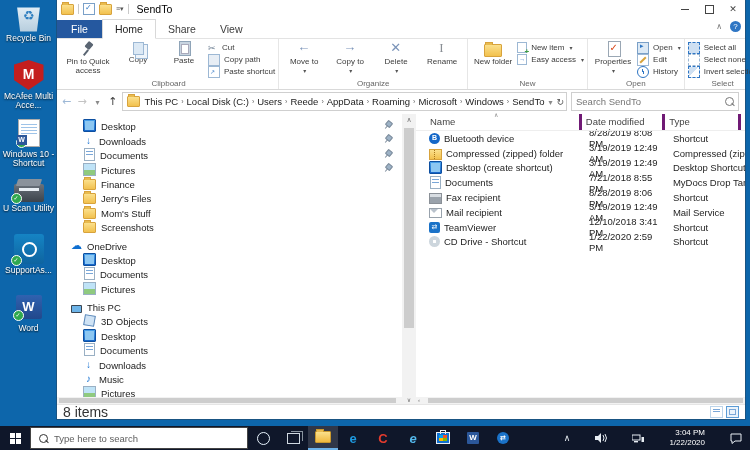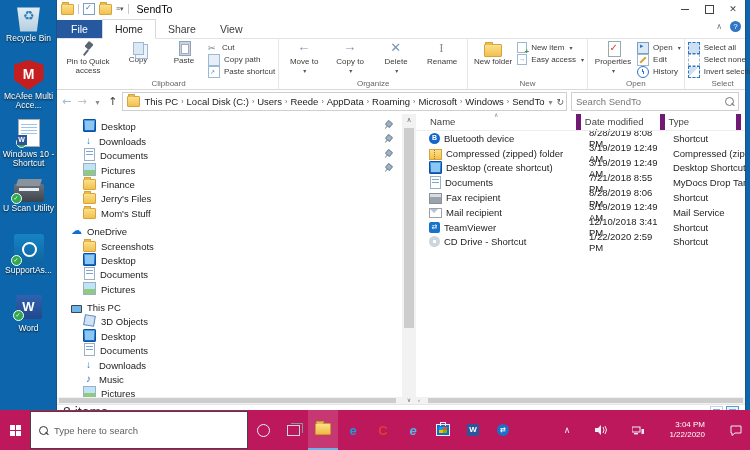--- a/index.html
+++ b/index.html
@@ -171,21 +171,21 @@
   
   #nav-vscroll{width:14px;flex:none;background:#f2f2f2;display:flex;flex-direction:column;align-items:center;}
   .sb-arrow{color:#6d6d6d;font-size:7px;height:12px;line-height:12px;}
   .sb-arrow.up::before{content:"∧";}
   #nav-vthumb{width:10px;height:200px;background:#cdcdcd;margin-top:2px;}
   #nav-vscroll .spacer{flex:1;}
 
   
   #filearea{flex:1;display:flex;flex-direction:column;min-width:0;position:relative;}
   #cols{height:16px;display:flex;border-bottom:1px solid #eee;color:#444;flex:none;position:relative;}
-  .colh{font-size:9.5px;line-height:16px;border-right:5px solid #701a75;padding-left:4px;overflow:hidden;white-space:nowrap;}
+  .colh{font-size:9.5px;line-height:16px;border-right:3px solid #701a75;padding-left:4px;overflow:hidden;white-space:nowrap;}
   .c-name{width:160px;padding-left:14px;}
   .c-date{width:82px;}
   .c-type{width:74px;}
   .c-size{flex:1;border-right:none;}
   #sort-ind{position:absolute;left:78px;top:-3px;font-size:6px;color:#888;}
   #sort-ind::before{content:"∧";}
   .frow{height:14.8px;display:flex;align-items:center;font-size:9.5px;}
   .f-name{width:160px;padding-left:13px;display:flex;align-items:center;gap:4px;overflow:hidden;white-space:nowrap;}
   .f-date{width:82px;padding-left:4px;color:#1e1e1e;}
   .f-type{width:74px;padding-left:4px;overflow:hidden;white-space:nowrap;}
@@ -207,21 +207,21 @@
   #statusbar{height:14px;flex:none;border-top:1px solid #e5e5e5;display:flex;align-items:center;padding:0 6px;}
   #status-count{font-size:14px;color:#333;}
   #view-toggles{margin-left:auto;display:flex;gap:3px;}
   .vt{width:11px;height:10px;border:1px solid #bcd4ea;position:relative;}
   .vt-details::after{content:"";position:absolute;left:2px;right:2px;top:2px;height:5px;
     background:repeating-linear-gradient(#7aa7d8 0 1px,transparent 1px 2.5px);}
   .vt-thumbs{border:1px solid #5b9bd5;background:#eaf3fb;}
   .vt-thumbs::after{content:"";position:absolute;inset:2px;border:1px solid #7aa7d8;}
 
   
-  #taskbar{position:absolute;left:0;bottom:0;width:750px;height:40px;background:#be185d;display:flex;align-items:stretch;z-index:5;}
+  #taskbar{position:absolute;left:0;bottom:0;width:750px;height:24px;background:#0f172a;display:flex;align-items:stretch;z-index:5;}
   #start-btn{width:30px;display:flex;align-items:center;justify-content:center;}
   .win-logo{width:11px;height:11px;display:grid;grid-template-columns:5px 5px;grid-template-rows:5px 5px;gap:1px;}
   .win-logo i{background:#fff;}
   #tb-search{width:200px;background:#fff;margin:1px 0;display:flex;align-items:center;gap:6px;padding:0 8px;border:1px solid #444;}
   #tb-search .magnifier{border-color:#333;}
   #tb-search .magnifier::after{background:#333;}
   #tb-search-ph{color:#5f5f5f;font-size:9.5px;}
   .tb-cell{width:30px;display:flex;align-items:center;justify-content:center;position:relative;}
   .tb-cell.active{background:rgba(255,255,255,.14);border-bottom:2px solid #6cb2e8;}
   .tbi{font-size:13px;font-weight:bold;}
@@ -499,27 +499,27 @@
           <span>Finance</span>
         </div>
         <div class="nav-item l1">
           <span class="ic k-folder"></span>
           <span>Jerry's Files</span>
         </div>
         <div class="nav-item l1">
           <span class="ic k-folder"></span>
           <span>Mom's Stuff</span>
         </div>
+        <div class="nav-item l1">
+          <span class="ic k-folder"></span>
+          <span>Screenshots</span>
+        </div>
         <div class="nav-item l0 sect">
           <span class="ic k-onedrive"></span>
           <span>OneDrive</span>
-        </div>
-        <div class="nav-item l1">
-          <span class="ic k-folder"></span>
-          <span>Screenshots</span>
         </div>
         <div class="nav-item l1">
           <span class="ic k-desktop"></span>
           <span>Desktop</span>
         </div>
         <div class="nav-item l1">
           <span class="ic k-documents"></span>
           <span>Documents</span>
         </div>
         <div class="nav-item l1">

